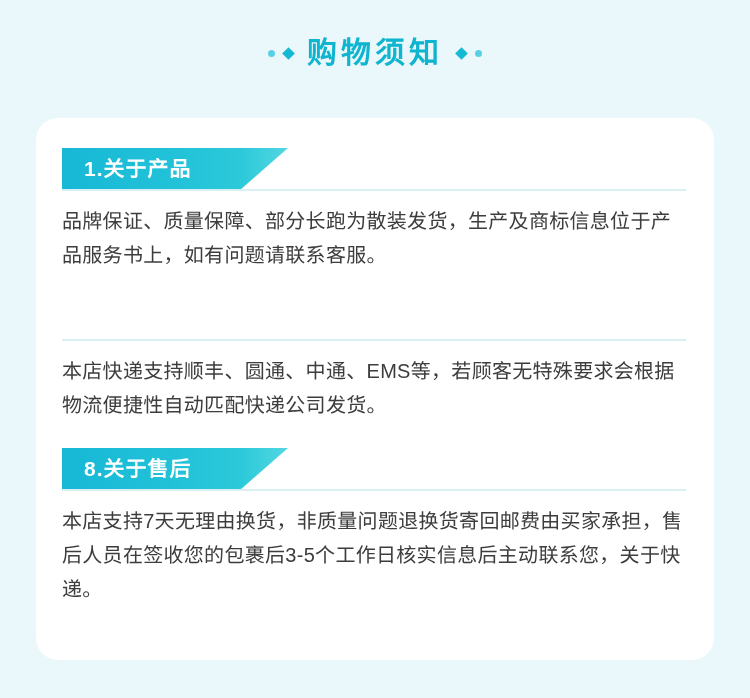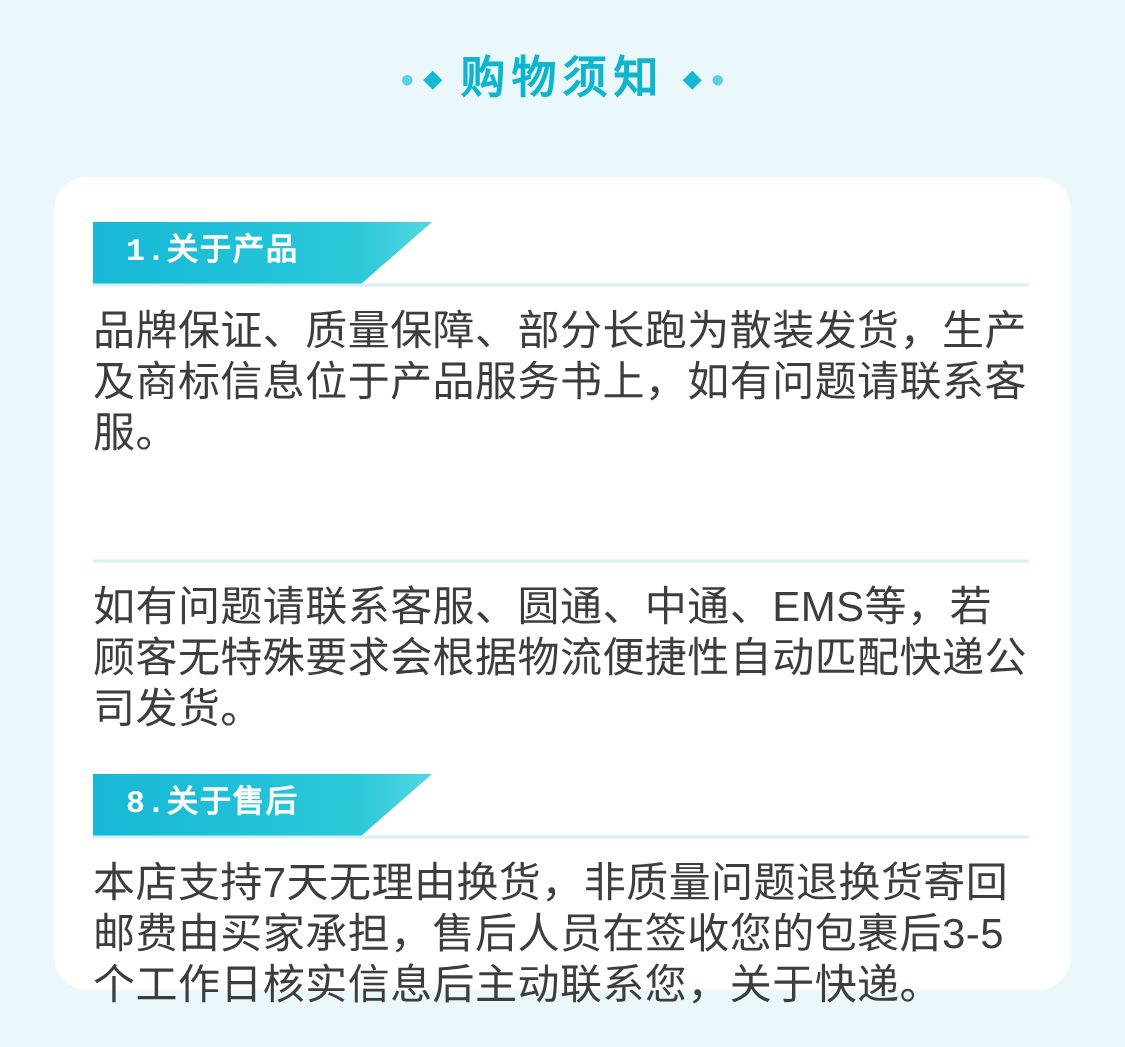--- a/index.html
+++ b/index.html
@@ -88,21 +88,20 @@
     height: 42px;
     line-height: 42px;
     padding: 0 14px 0 22px;
     background: linear-gradient(90deg, #17b8d6 0%, #21c1d8 60%, #2bc9d9 100%);
     color: #ffffff;
     font-size: 21px;
     font-weight: bold;
     letter-spacing: 1px;
     box-sizing: border-box;
     min-width: 178px;
-    font-family: Liberation Mono, monospace;
   }
   .ribbon::after {
     content: "";
     position: absolute;
     left: 100%;
     top: 0;
     width: 48px;
     height: 42px;
     background: linear-gradient(90deg, #2bc9d9 0%, #53d6e2 100%);
     clip-path: polygon(0 0, 100% 0, 0 100%);
@@ -110,21 +109,21 @@
   .ribbon-line {
     position: absolute;
     left: 0;
     right: 2px;
     bottom: -1px;
     height: 2px;
     background: #d8eff4;
   }
 
   .para {
-    font-size: 28px;
+    font-size: 20px;
     line-height: 34px;
     color: #3d3d3d;
     margin: 14px 0 0 0;
     letter-spacing: 0.3px;
   }
 </style>
 </head>
 <body>
 
 <div class="page">
@@ -148,21 +147,21 @@
         <span class="ribbon">1.关于产品</span>
         <span class="ribbon-line"></span>
       </div>
       <p class="para">品牌保证、质量保障、部分长跑为散装发货，生产及商标信息位于产品服务书上，如有问题请联系客服。</p>
     </div>
 
     <div class="section">
       <div class="ribbon-wrap">
         <span class="ribbon-line"></span>
       </div>
-      <p class="para">如有问题请联系客服、圆通、中通、EMS等，若顾客无特殊要求会根据物流便捷性自动匹配快递公司发货。</p>
+      <p class="para">本店快递支持顺丰、圆通、中通、EMS等，若顾客无特殊要求会根据物流便捷性自动匹配快递公司发货。</p>
     </div>
 
     <div class="section">
       <div class="ribbon-wrap">
         <span class="ribbon">8.关于售后</span>
         <span class="ribbon-line"></span>
       </div>
       <p class="para">本店支持7天无理由换货，非质量问题退换货寄回邮费由买家承担，售后人员在签收您的包裹后3-5个工作日核实信息后主动联系您，关于快递。</p>
     </div>
 

